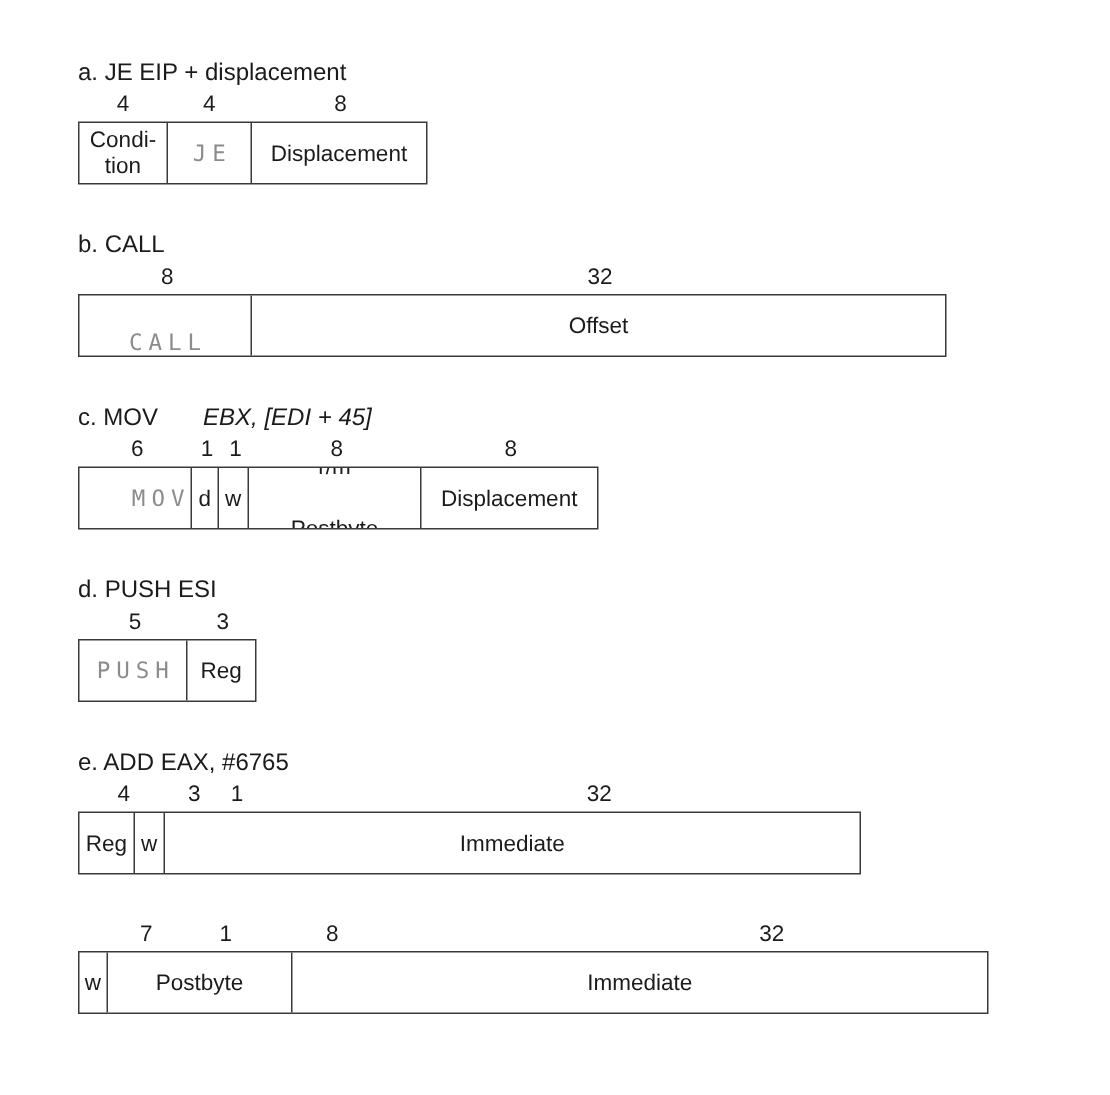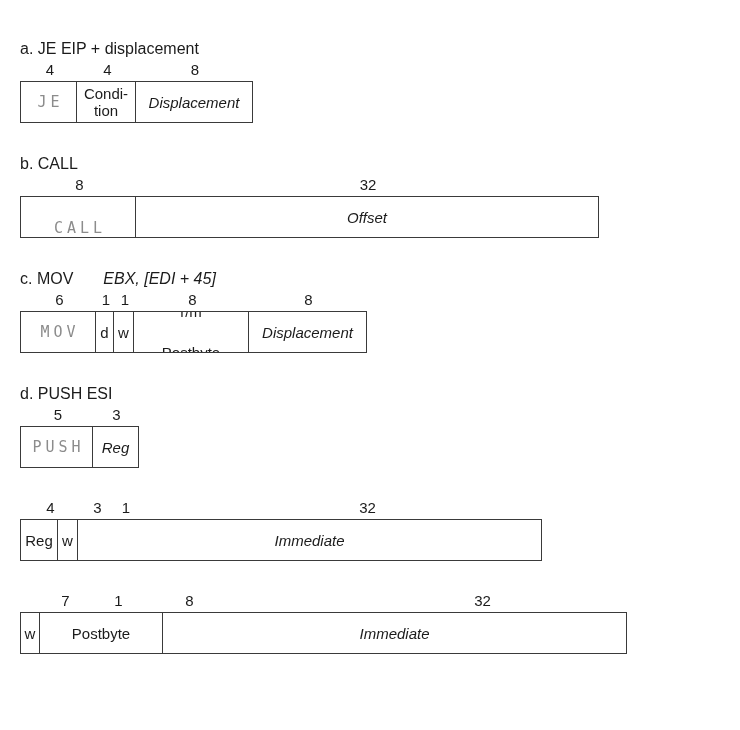--- a/index.html
+++ b/index.html
@@ -11,21 +11,21 @@
     width: 740px;
     height: 730px;
     overflow: hidden;
     font-family: "Liberation Sans", sans-serif;
     color: #1b1b1b;
   }
   .figure {
     box-sizing: border-box;
     width: 740px;
     height: 730px;
-    padding: 40px 0 0 20px;
+    padding: 40px 0 0 52px;
   }
   .section {
     margin-bottom: 32px;
   }
   .section-title {
     font-size: 16px;
     line-height: 17px;
     height: 17px;
     margin-bottom: 5px;
     color: #1b1b1b;
@@ -64,21 +64,20 @@
     border-right: 1.5px solid #3a3a3a;
     font-size: 15px;
     line-height: 17px;
     text-align: center;
     color: #1b1b1b;
     flex: 0 0 auto;
     overflow: hidden;
   }
   .field-cell:last-child {
     border-right: none;
-    font-style: italic;
   }
   .field-cell.mnemonic {
     font-family: "DejaVu Sans Mono", monospace;
     color: #8c8c8c;
     font-size: 15px;
     letter-spacing: 4px;
     text-indent: 4px;
   }
   .field-cell .line {
     display: block;
@@ -86,26 +85,26 @@
 </style>
 </head>
 <body>
 
 <div class="figure">
     <div class="section"><div class="section-title"><span>a. JE EIP + displacement</span></div><div class="bits-row">
         <span style="width: 56px;">4</span>
         <span style="width: 59px;">4</span>
         <span style="width: 116px;">8</span>
       </div><div class="format-box">
-        <div class="field-cell mnemonic" style="width: 56px;">
-          <span class="line">JE</span>
-        </div>
         <div class="field-cell" style="width: 59px;">
           <span class="line">Condi-</span>
           <span class="line">tion</span>
+        </div>
+        <div class="field-cell mnemonic" style="width: 56px;">
+          <span class="line">JE</span>
         </div>
         <div class="field-cell" style="width: 116px;">
           <span class="line">Displacement</span>
         </div>
       </div></div>
     <div class="section"><div class="section-title"><span>b. CALL</span></div><div class="bits-row">
         <span style="width: 115px;">8</span>
         <span style="width: 462px;">32</span>
       </div><div class="format-box">
         <div class="field-cell mnemonic" style="width: 115px; justify-content: flex-end;">
@@ -115,21 +114,21 @@
           <span class="line">Offset</span>
         </div>
       </div></div>
     <div class="section"><div class="section-title"><span>c. MOV</span><span class="operands">EBX, [EDI + 45]</span></div><div class="bits-row">
         <span style="width: 75px;">6</span>
         <span style="width: 18px;">1</span>
         <span style="width: 20px;">1</span>
         <span style="width: 115px;">8</span>
         <span style="width: 117px;">8</span>
       </div><div class="format-box">
-        <div class="field-cell mnemonic" style="width: 75px;">
+        <div class="field-cell mnemonic" style="width: 75px; align-items: flex-end;">
           <span class="line">MOV</span>
         </div>
         <div class="field-cell" style="width: 18px;">
           <span class="line">d</span>
         </div>
         <div class="field-cell" style="width: 20px;">
           <span class="line">w</span>
         </div>
         <div class="field-cell" style="width: 115px; gap: 24px;">
           <span class="line">r/m</span>
@@ -143,21 +142,21 @@
         <span style="width: 72px;">5</span>
         <span style="width: 45px;">3</span>
       </div><div class="format-box">
         <div class="field-cell mnemonic" style="width: 72px; align-items: center;">
           <span class="line">PUSH</span>
         </div>
         <div class="field-cell" style="width: 45px;">
           <span class="line">Reg</span>
         </div>
       </div></div>
-    <div class="section"><div class="bits-row">
+    <div class="section"><div class="section-title"><span>e. ADD EAX, #6765</span></div><div class="bits-row">
         <span style="width: 57px;">4</span>
         <span style="width: 37px;">3</span>
         <span style="width: 20px;">1</span>
         <span style="width: 463px;">32</span>
       </div><div class="format-box">
         <div class="field-cell" style="width: 37px;">
           <span class="line">Reg</span>
         </div>
         <div class="field-cell" style="width: 20px;">
           <span class="line">w</span>

